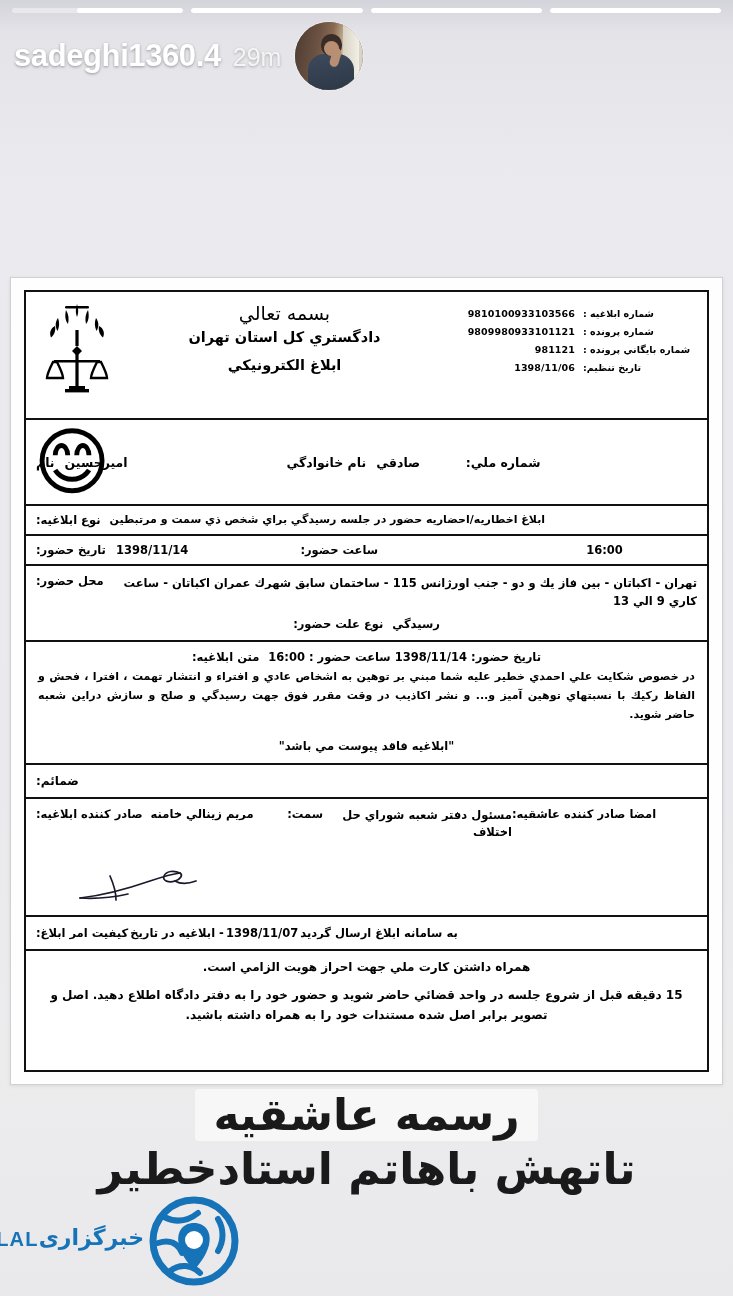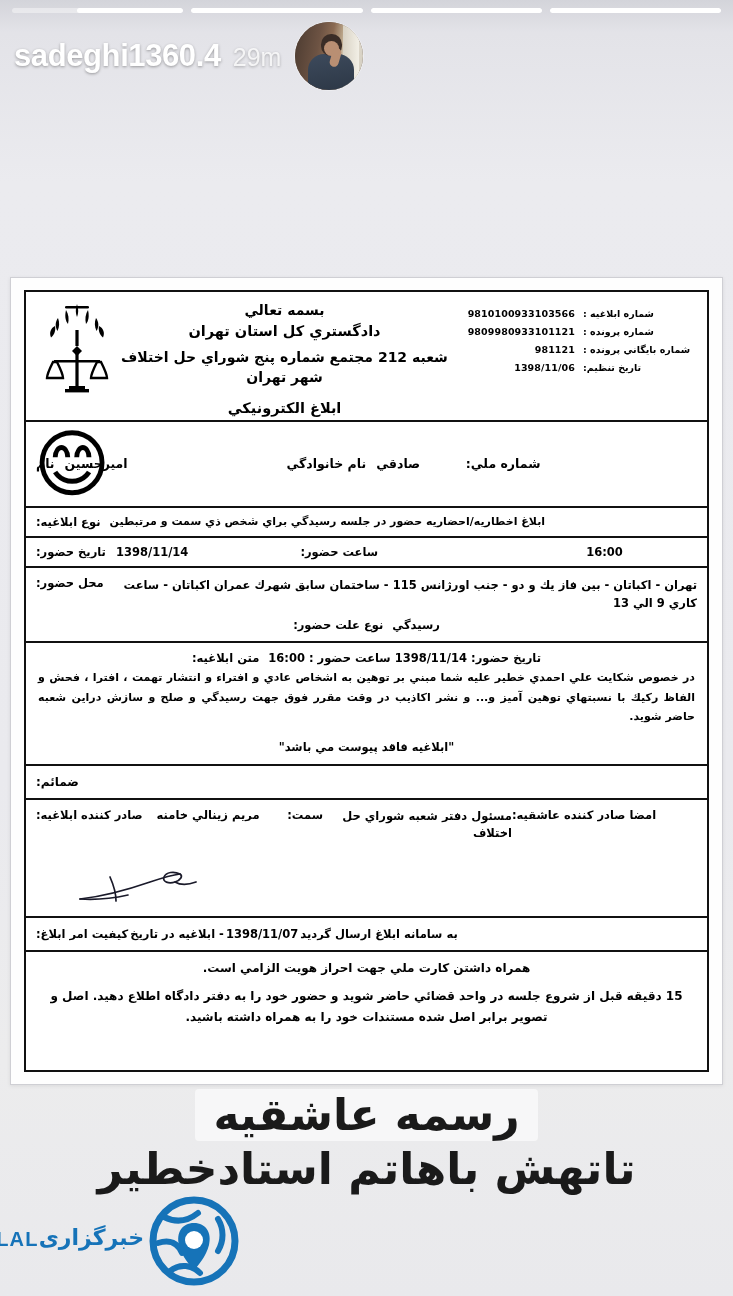--- a/index.html
+++ b/index.html
@@ -115,21 +115,21 @@
     width:86px; flex:none;
     display:flex; align-items:flex-start; justify-content:center;
     padding-top:4px;
   }
   .emblem svg { width:66px; height:96px; }
 
   .hdr-center {
     flex:1; text-align:center;
     display:flex; flex-direction:column; gap:5px; padding-top:4px;
   }
-  .bismillah { font-size:14px; font-weight:700; }
+  .bismillah { font-size:19px; font-weight:400; }
   .org-1 { font-size:14.5px; font-weight:700; }
   .org-2 { font-size:14px; font-weight:700; line-height:1.45; padding:3px 0 0; }
   .eblagh-title { font-size:14.5px; font-weight:700; margin-top:7px; }
 
   .hdr-refs {
     width:250px; flex:none;
     display:flex; flex-direction:column; gap:7px;
     padding:10px 4px 0 0;
     font-size:9.5px; font-weight:700;
   }
@@ -195,21 +195,21 @@
     font-size:11.5px; font-weight:700; text-align:center; padding-top:14px;
   }
 
   .row-attach { padding:9px 10px; min-height:34px; font-size:12px; font-weight:700; }
 
   .row-sign {
     display:flex; flex-direction:row-reverse; align-items:flex-start;
     padding:8px 10px 0; font-size:11.5px; font-weight:700; min-height:118px;
     position:relative;
   }
-  .sg { display:flex; flex-direction:row-reverse; gap:14px; }
+  .sg { display:flex; flex-direction:row-reverse; gap:8px; }
   .sg-issuer { width:38%; }
   .sg-role   { width:34%; }
   .sg-role .v { line-height:1.5; display:block; text-align:right; }
   .sg-sign   { width:28%; justify-content:flex-start; }
   .signature {
     position:absolute; left:50px; top:66px;
     width:130px; height:46px;
   }
   .signature svg { width:130px; height:46px; }
 
@@ -319,21 +319,20 @@
               <path d="M9 60 c-4 8 -6 13 -6 16 h16 c0 -3 -2 -8 -6 -16 z" fill="none" stroke="#000" stroke-width="2.4"></path>
               <path d="M57 60 c4 8 6 13 6 16 h-16 c0 -3 2 -8 6 -16 z" fill="none" stroke="#000" stroke-width="2.4"></path>
               <rect x="25" y="84" width="16" height="3"></rect>
               <rect x="21" y="87" width="24" height="3.4"></rect>
             </g>
           </svg>
         </div>
         <div class="hdr-center">
           <div class="bismillah">بسمه تعالي</div>
           <div class="org-1">دادگستري كل استان تهران</div>
-          <div class="org-2">شعبه 212 مجتمع شماره پنج شوراي حل اختلاف شهر تهران</div>
           <div class="eblagh-title">ابلاغ الكترونيكي</div>
         </div>
         <div class="hdr-refs">
           <div class="ref">
             <span class="rk">شماره ابلاغيه :</span>
             <span class="rv">9810100933103566</span>
           </div>
           <div class="ref">
             <span class="rk">شماره پرونده :</span>
             <span class="rv">9809980933101121</span>

